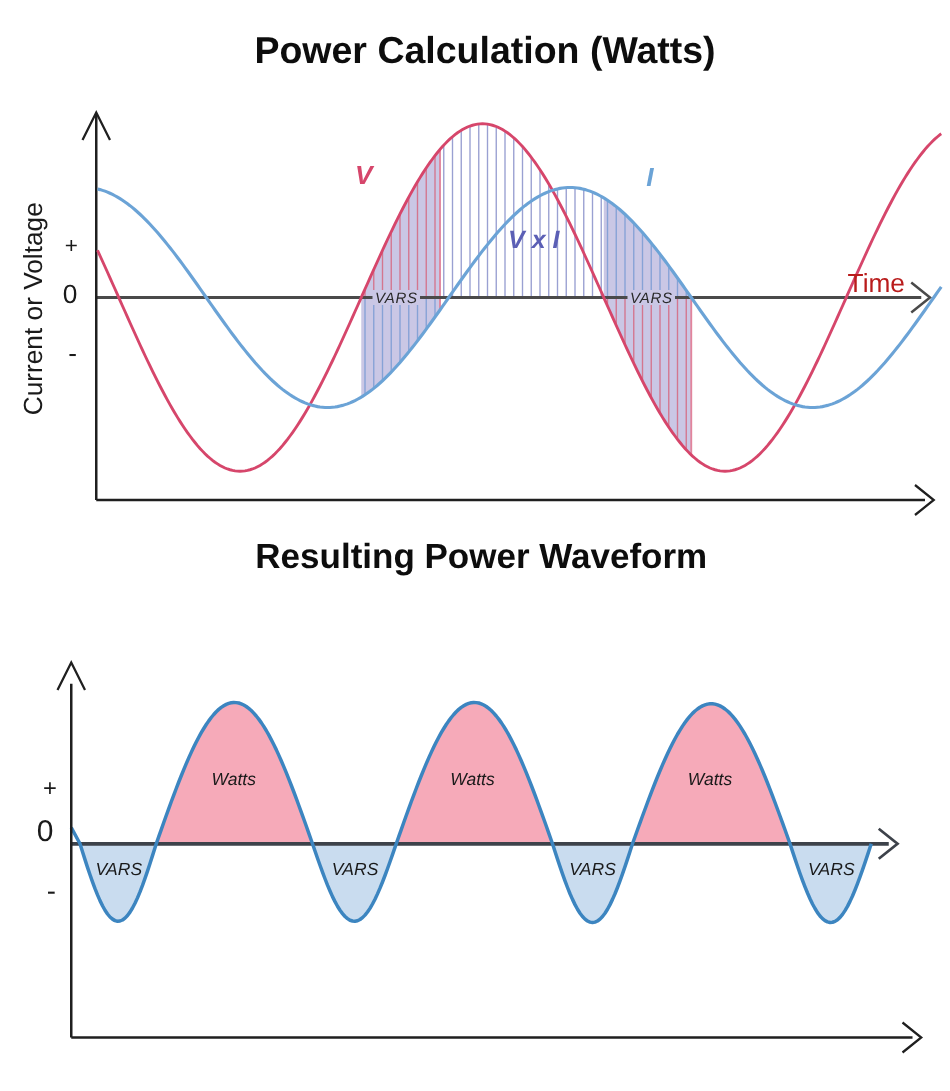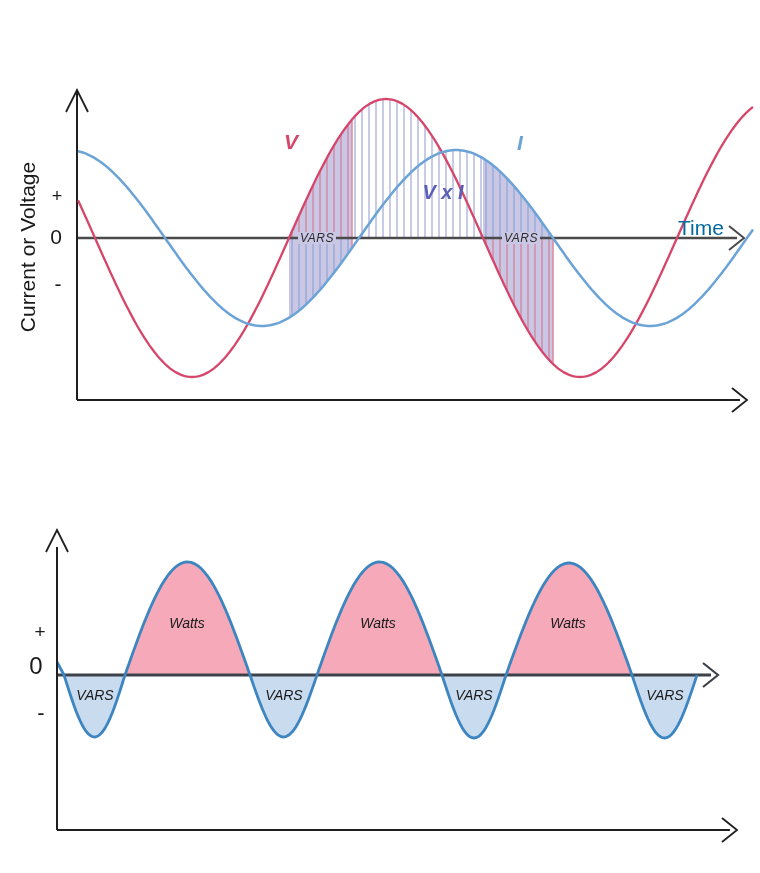--- a/index.html
+++ b/index.html
@@ -97,32 +97,34 @@
       <path d="M632.0,675.0L632.0,675.0L634.0,681.1L636.0,687.1L638.0,693.0L640.0,698.8L642.0,704.3L644.0,709.5L646.0,714.4L648.0,719.0L650.0,723.2L652.0,726.8L654.0,730.1L656.0,732.8L658.0,734.9L660.0,736.5L662.0,737.5L664.0,738.0L666.0,737.8L668.0,737.1L670.0,735.8L672.0,733.9L674.0,731.5L676.0,728.5L678.0,725.1L680.0,721.1L682.0,716.8L684.0,712.0L686.0,706.9L688.0,701.5L690.0,695.9L692.0,690.1L694.0,684.1L696.0,678.0L697.0,675.0Z" fill="#c9dcef"></path>
       <line x1="57" y1="675" x2="711" y2="675" stroke="#3d424a" stroke-width="3"></line>
       <path d="M703,663 L718,675 L703,687" stroke="#3d424a" stroke-width="2.2" fill="none"></path>
       <path d="M57.0,662.0L64.0,675.0L64.0,675.0L66.0,681.4L68.0,687.7L70.0,693.9L72.0,699.8L74.0,705.5L76.0,710.9L78.0,715.9L80.0,720.5L82.0,724.6L84.0,728.2L86.0,731.2L88.0,733.6L90.0,735.3L92.0,736.5L94.0,737.0L96.0,736.8L98.0,736.0L100.0,734.5L102.0,732.4L104.0,729.7L106.0,726.4L108.0,722.6L110.0,718.3L112.0,713.5L114.0,708.3L116.0,702.7L118.0,696.9L120.0,690.8L122.0,684.5L124.0,678.2L125.0,675.0L125.0,675.0L127.0,669.3L129.0,663.7L131.0,658.0L133.0,652.4L135.0,646.9L137.0,641.4L139.0,636.1L141.0,630.8L143.0,625.6L145.0,620.6L147.0,615.7L149.0,610.9L151.0,606.3L153.0,601.9L155.0,597.6L157.0,593.6L159.0,589.8L161.0,586.1L163.0,582.8L165.0,579.6L167.0,576.7L169.0,574.0L171.0,571.6L173.0,569.4L175.0,567.5L177.0,565.9L179.0,564.6L181.0,563.5L183.0,562.7L185.0,562.2L187.0,562.0L189.0,562.1L191.0,562.4L193.0,563.1L195.0,564.0L197.0,565.2L199.0,566.7L201.0,568.4L203.0,570.5L205.0,572.8L207.0,575.3L209.0,578.1L211.0,581.1L213.0,584.4L215.0,587.9L217.0,591.7L219.0,595.6L221.0,599.7L223.0,604.1L225.0,608.6L227.0,613.3L229.0,618.1L231.0,623.1L233.0,628.2L235.0,633.4L237.0,638.7L239.0,644.2L241.0,649.7L243.0,655.2L245.0,660.8L247.0,666.5L249.0,672.2L250.0,675.0L250.0,675.0L252.0,680.8L254.0,686.6L256.0,692.2L258.0,697.7L260.0,703.0L262.0,708.1L264.0,712.8L266.0,717.3L268.0,721.3L270.0,725.0L272.0,728.2L274.0,730.9L276.0,733.2L278.0,734.9L280.0,736.2L282.0,736.8L284.0,737.0L286.0,736.6L288.0,735.6L290.0,734.1L292.0,732.1L294.0,729.6L296.0,726.7L298.0,723.2L300.0,719.4L302.0,715.1L304.0,710.5L306.0,705.6L308.0,700.4L310.0,695.0L312.0,689.4L314.0,683.7L316.0,677.9L317.0,675.0L317.0,675.0L319.0,669.3L321.0,663.7L323.0,658.0L325.0,652.4L327.0,646.9L329.0,641.4L331.0,636.1L333.0,630.8L335.0,625.6L337.0,620.6L339.0,615.7L341.0,610.9L343.0,606.3L345.0,601.9L347.0,597.6L349.0,593.6L351.0,589.8L353.0,586.1L355.0,582.8L357.0,579.6L359.0,576.7L361.0,574.0L363.0,571.6L365.0,569.4L367.0,567.5L369.0,565.9L371.0,564.6L373.0,563.5L375.0,562.7L377.0,562.2L379.0,562.0L381.0,562.1L383.0,562.4L385.0,563.1L387.0,564.0L389.0,565.2L391.0,566.7L393.0,568.4L395.0,570.5L397.0,572.8L399.0,575.3L401.0,578.1L403.0,581.1L405.0,584.4L407.0,587.9L409.0,591.7L411.0,595.6L413.0,599.7L415.0,604.1L417.0,608.6L419.0,613.3L421.0,618.1L423.0,623.1L425.0,628.2L427.0,633.4L429.0,638.7L431.0,644.2L433.0,649.7L435.0,655.2L437.0,660.8L439.0,666.5L441.0,672.2L442.0,675.0L442.0,675.0L444.0,681.2L446.0,687.3L448.0,693.3L450.0,699.1L452.0,704.7L454.0,710.0L456.0,715.0L458.0,719.5L460.0,723.7L462.0,727.4L464.0,730.6L466.0,733.2L468.0,735.3L470.0,736.8L472.0,737.7L474.0,738.0L476.0,737.7L478.0,736.8L480.0,735.3L482.0,733.2L484.0,730.6L486.0,727.4L488.0,723.7L490.0,719.5L492.0,715.0L494.0,710.0L496.0,704.7L498.0,699.1L500.0,693.3L502.0,687.3L504.0,681.2L506.0,675.0L506.0,675.0L508.0,669.4L510.0,663.8L512.0,658.3L514.0,652.8L516.0,647.4L518.0,642.0L520.0,636.7L522.0,631.5L524.0,626.4L526.0,621.4L528.0,616.6L530.0,611.9L532.0,607.4L534.0,603.0L536.0,598.8L538.0,594.8L540.0,591.0L542.0,587.4L544.0,584.1L546.0,580.9L548.0,578.0L550.0,575.3L552.0,572.9L554.0,570.7L556.0,568.8L558.0,567.2L560.0,565.8L562.0,564.7L564.0,563.9L566.0,563.3L568.0,563.0L570.0,563.0L572.0,563.3L574.0,563.9L576.0,564.7L578.0,565.8L580.0,567.2L582.0,568.8L584.0,570.7L586.0,572.9L588.0,575.3L590.0,578.0L592.0,580.9L594.0,584.1L596.0,587.4L598.0,591.0L600.0,594.8L602.0,598.8L604.0,603.0L606.0,607.4L608.0,611.9L610.0,616.6L612.0,621.4L614.0,626.4L616.0,631.5L618.0,636.7L620.0,642.0L622.0,647.4L624.0,652.8L626.0,658.3L628.0,663.8L630.0,669.4L632.0,675.0L632.0,675.0L634.0,681.1L636.0,687.1L638.0,693.0L640.0,698.8L642.0,704.3L644.0,709.5L646.0,714.4L648.0,719.0L650.0,723.2L652.0,726.8L654.0,730.1L656.0,732.8L658.0,734.9L660.0,736.5L662.0,737.5L664.0,738.0L666.0,737.8L668.0,737.1L670.0,735.8L672.0,733.9L674.0,731.5L676.0,728.5L678.0,725.1L680.0,721.1L682.0,716.8L684.0,712.0L686.0,706.9L688.0,701.5L690.0,695.9L692.0,690.1L694.0,684.1L696.0,678.0L697.0,675.0" fill="none" stroke="#3c85c0" stroke-width="2.8" stroke-linejoin="round"></path>
       <line x1="57" y1="830" x2="57" y2="547" stroke="#1f1f1f" stroke-width="2"></line>
       <path d="M46,552 L57,530 L68,552" stroke="#1f1f1f" stroke-width="1.8" fill="none"></path>
       <line x1="57" y1="830" x2="730" y2="830" stroke="#1f1f1f" stroke-width="2"></line>
       <path d="M722,818 L737,830 L722,842" stroke="#1f1f1f" stroke-width="1.8" fill="none"></path>
     </svg>
 
+  <div class="lbl ttl" style="left:388px;top:41px;font-size:30px;">Power Calculation (Watts)</div>
 
   <div class="lbl" style="left:27px;top:247px;font-size:21px;transform:translate(-50%,-50%) rotate(-90deg);">Current or Voltage</div>
   <div class="lbl" style="left:57px;top:196px;font-size:18px;">+</div>
   <div class="lbl" style="left:56px;top:236px;font-size:21px;">0</div>
   <div class="lbl" style="left:58px;top:283px;font-size:21px;">-</div>
   <div class="lbl it" style="left:291px;top:141px;font-size:21px;font-weight:700;color:#d6466b;">V</div>
   <div class="lbl it" style="left:520px;top:142px;font-size:21px;font-weight:700;color:#6ba3d6;">I</div>
-  <div class="lbl it" style="left:427px;top:192px;font-size:20px;font-weight:600;color:#5b5fb5;padding-left:32px;">V x I</div>
+  <div class="lbl it" style="left:427px;top:192px;font-size:20px;font-weight:600;color:#5b5fb5;">V x I</div>
   <div class="lbl vars1" style="left:317px;top:238px;">VARS</div>
   <div class="lbl vars1" style="left:521px;top:238px;">VARS</div>
-  <div class="lbl" style="left:701px;top:227px;font-size:21px;color:#0369a1;">Time</div>
+  <div class="lbl" style="left:701px;top:227px;font-size:21px;color:#b91c1c;">Time</div>
 
+  <div class="lbl ttl" style="left:385px;top:445px;font-size:28px;">Resulting Power Waveform</div>
 
   <div class="lbl" style="left:40px;top:631px;font-size:19px;">+</div>
   <div class="lbl" style="left:36px;top:666px;font-size:24px;">0</div>
   <div class="lbl" style="left:41px;top:713px;font-size:22px;">-</div>
 
   <div class="lbl it" style="left:187px;top:623px;font-size:14px;">Watts</div>
   <div class="lbl it" style="left:378px;top:623px;font-size:14px;">Watts</div>
   <div class="lbl it" style="left:568px;top:623px;font-size:14px;">Watts</div>
 
   <div class="lbl it" style="left:95px;top:695px;font-size:14px;">VARS</div>

